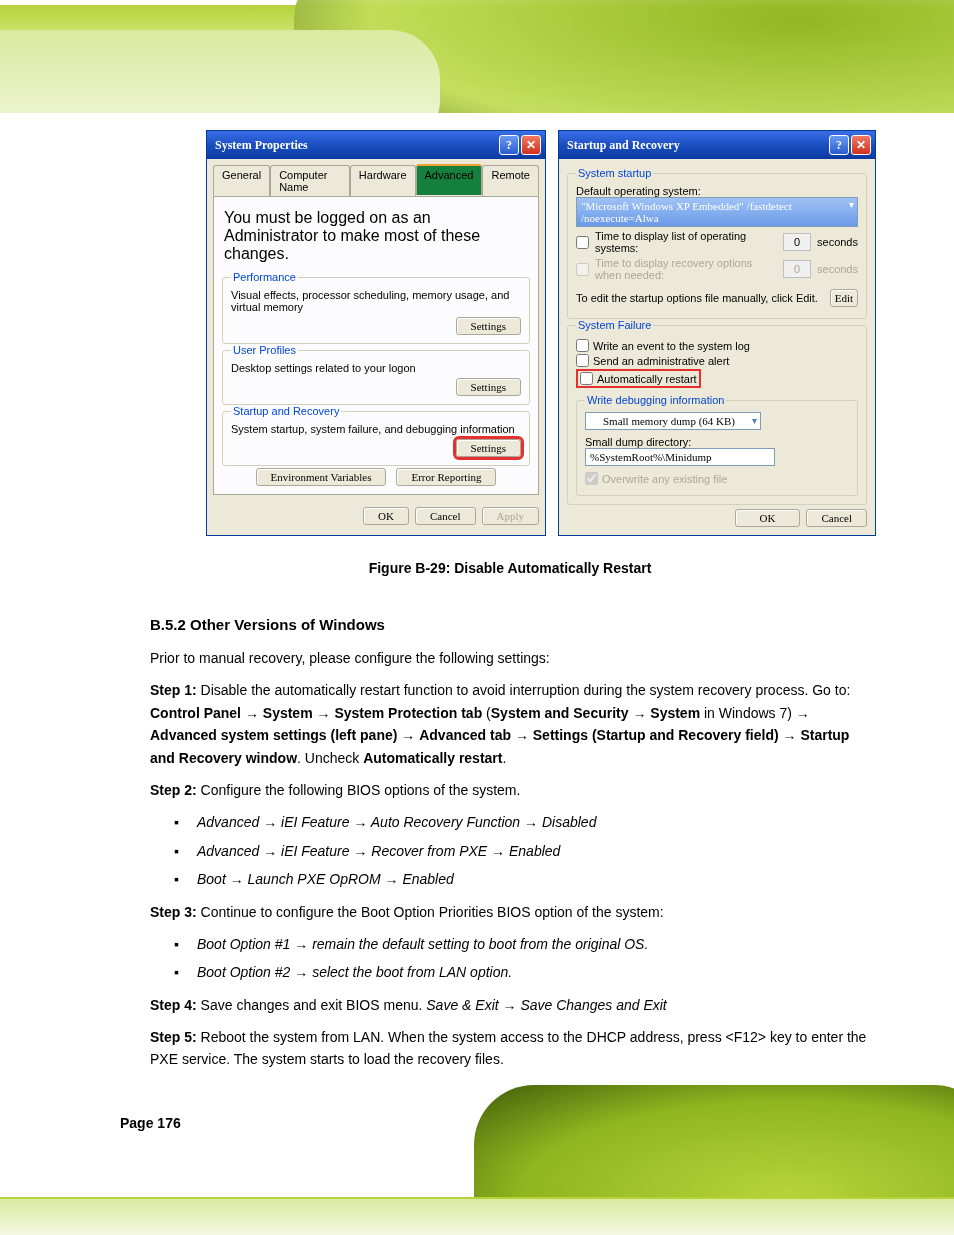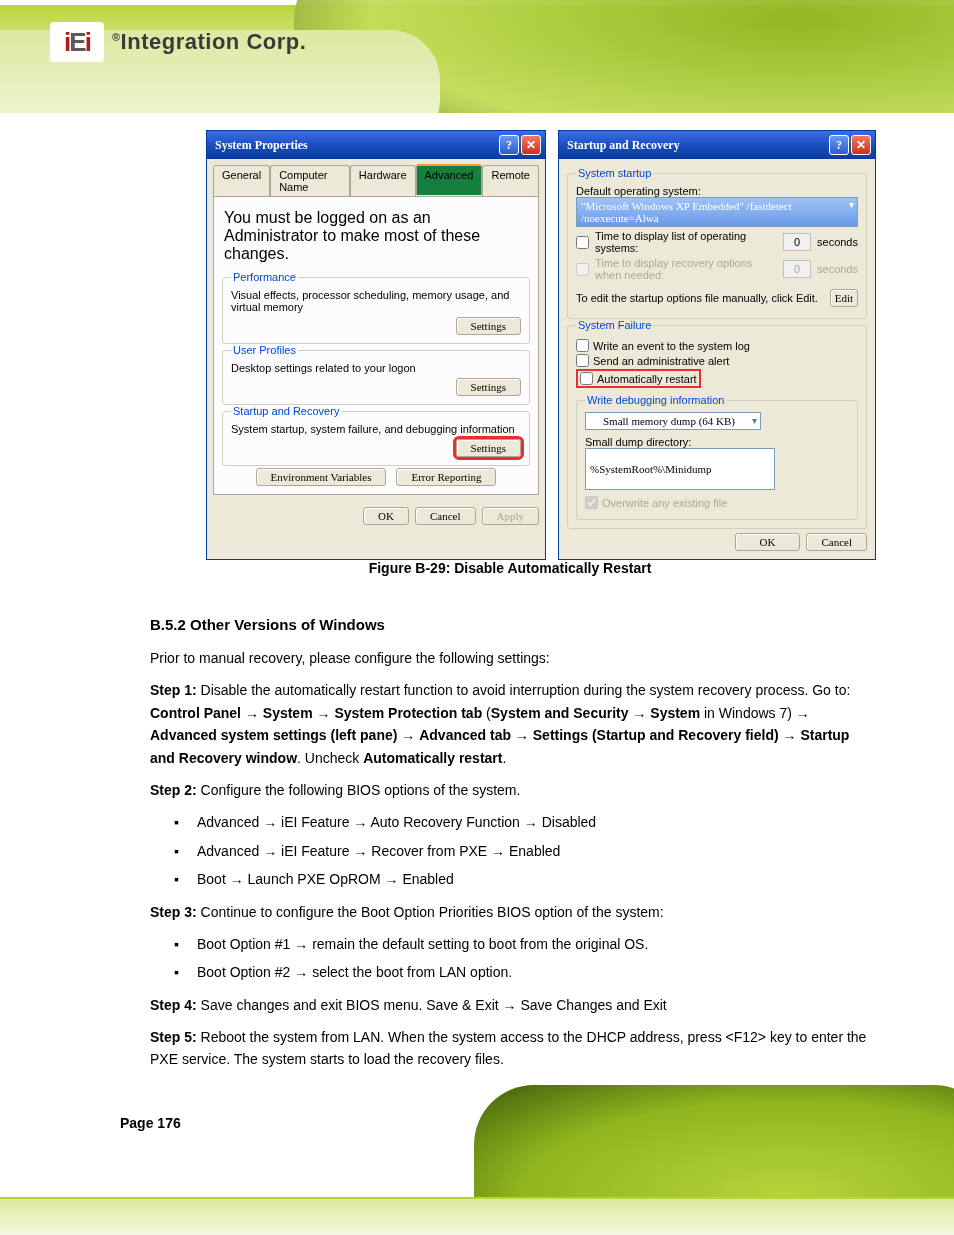--- a/index.html
+++ b/index.html
@@ -46,47 +46,41 @@
   .chk { display: flex; align-items: center; gap: 4px; font-size: 11px; margin: 2px 0; }
   .chk input { width: 13px; height: 13px; }
   .sel { width: 100%; background: linear-gradient(180deg,#9fc2f5,#6a9ae8); color: #fff; border: 1px solid #7f9db9; padding: 2px 18px 2px 4px; font: 11px Tahoma; appearance: none; position: relative; }
   .sel-wrap { position: relative; }
   .sel-wrap::after { content: "▾"; position: absolute; right: 4px; top: 2px; color: #fff; font-size: 10px; }
   .spin { width: 28px; height: 18px; display: inline-flex; border: 1px solid #c0c0c0; background: #f0f0f0; align-items: center; justify-content: center; font-size: 11px; }
   .row { display: flex; align-items: center; gap: 6px; margin: 3px 0; font-size: 11px; }
   .sel2 { width: 176px; border: 1px solid #7f9db9; background: #fff; padding: 2px 17px; font: 11px Tahoma; }
   .sel2-wrap { position: relative; width: 176px; }
   .sel2-wrap::after { content: "▾"; position: absolute; right: 4px; top: 3px; color: #5a7ab0; font-size: 10px; }
-  .txt { width: 190px; border: 1px solid #7f9db9; background: #fff; padding: 14px 4px; font: 11px Tahoma; }
+  .txt { width: 190px; border: 1px solid #7f9db9; background: #fff; padding: 2px 4px; font: 11px Tahoma; }
   .red-box { border: 2px solid #e53030; padding: 1px 2px; display: inline-flex; }
 
   
   .doc { position: absolute; left: 150px; top: 560px; width: 720px; font: 14px/1.6 "Microsoft Sans Serif", Arial, sans-serif; color: #000; }
   .doc .cap { text-align: center; font: 700 14px Arial; margin-bottom: 40px; }
   .doc .h { font: 700 15px Arial; margin: 20px 0 14px; }
   .doc p { margin: 10px 0; }
   .doc .bul { margin: 6px 0 6px 52px; text-indent: -28px; }
   .doc .bul::before { content: "▪"; margin-right: 18px; }
-  .doc .it { }
+  .doc .it { font-style: italic; }
   .arr { font-family: Arial; }
   .pagefoot { position: absolute; left: 120px; top: 1115px; font: 700 14px Arial; }
   .pageno { color: #000; }
 </style>
 </head>
 <body>
 
 <div class="hdr-band">
   <div class="hdr-curve"></div>
   <div class="hdr-curve2"></div>
-  <div class="logo">
-    <div class="logo-mark">
-        <span><span class="r">i</span><span class="g">E</span><span class="r">i</span></span>
-      </div>
-    <div class="logo-text"><span class="reg">®</span><span>Integration Corp.</span></div>
-  </div>
 </div>
 
 <div class="dialogs">
 
   <div class="win" style="width:340px">
     <div class="titlebar">
       <span>System Properties</span>
       <div class="tbtns">
         <div class="tbtn help">?</div>
         <div class="tbtn close">✕</div>

